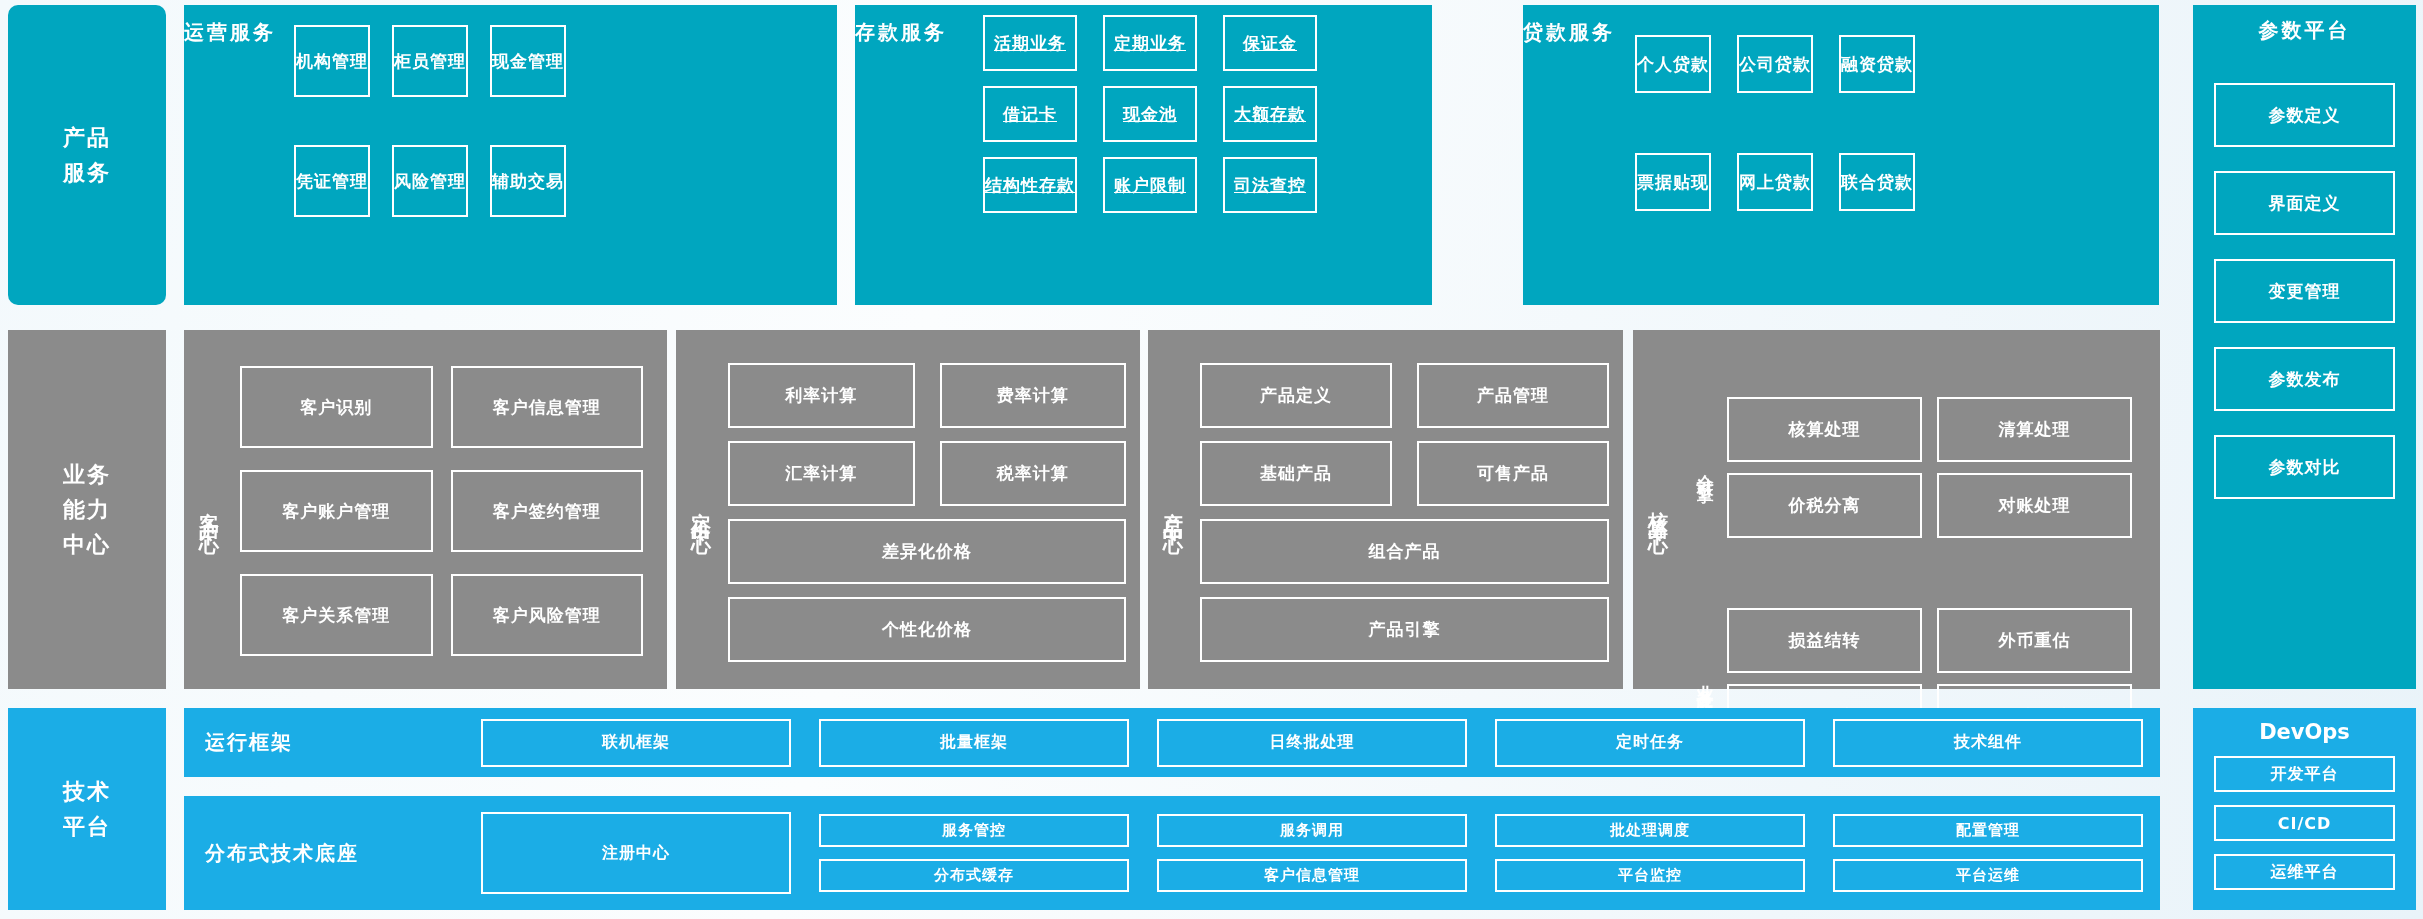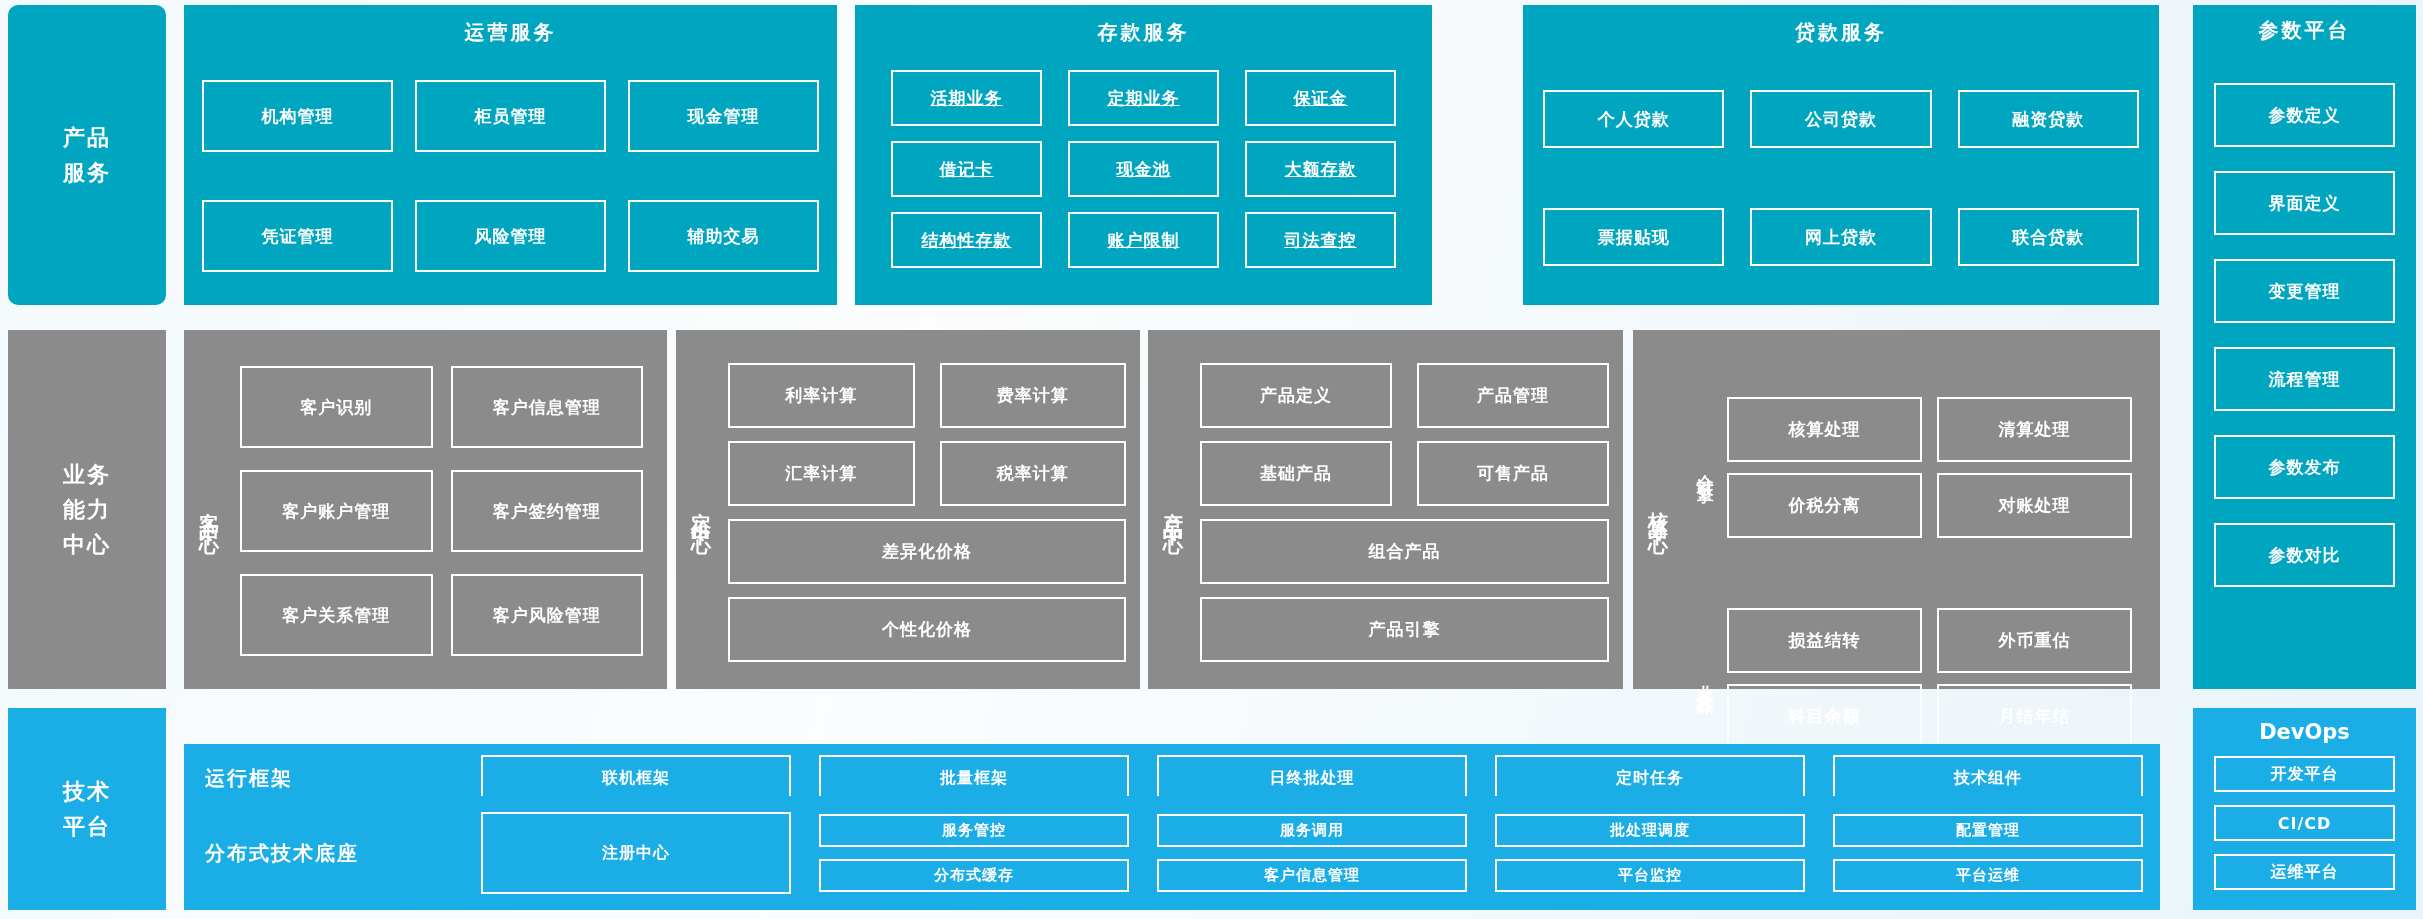--- a/index.html
+++ b/index.html
@@ -23,21 +23,21 @@
 
   .panel-title{ display:flex; align-items:center; justify-content:center;
     font-size:20px; font-weight:bold; letter-spacing:3px; }
 
   
   #lbl-product { left:8px; top:5px;   width:158px; height:300px;border-radius:10px; }
   #lbl-business{ left:8px; top:330px; width:158px; height:359px; }
   #lbl-tech    { left:8px; top:708px; width:158px; height:202px; }
 
   
-  .top-panel{ display:flex; flex-direction:column; }
+  .top-panel{ display:flex; flex-direction:row; }
   .top-panel .panel-title{ height:55px; flex:0 0 auto; }
   #panel-ops     { left:184px;  top:5px; width:653px; height:300px; }
   #panel-deposit { left:855px;  top:5px; width:577px; height:300px; }
   #panel-loan    { left:1523px; top:5px; width:636px; height:300px; }
   .grid-ops { display:grid; grid-template-columns:repeat(3,1fr); grid-template-rows:72px 72px;
     column-gap:22px; row-gap:48px; padding:20px 18px 0; }
   .grid-dep { display:grid; grid-template-columns:repeat(3,1fr); grid-template-rows:56px 56px 56px;
     column-gap:26px; row-gap:15px; padding:10px 36px 0;text-decoration:underline; }
   .grid-loan{ display:grid; grid-template-columns:repeat(3,1fr); grid-template-rows:58px 58px;
     column-gap:26px; row-gap:60px; padding:30px 20px 0; }
@@ -66,21 +66,21 @@
   .acct-group{ display:flex;margin-top:40px; }
   .g-label{ flex:0 0 42px; display:flex; align-items:center; justify-content:center; }
   .g-label span{ writing-mode:vertical-rl; text-orientation:upright;
     font-size:17px; font-weight:bold; letter-spacing:4px; }
   .acct-grid{ flex:1; display:grid; grid-template-columns:1fr 1fr;
     grid-template-rows:65px 65px; column-gap:15px; row-gap:11px; }
 
   
   .tech-row{ display:grid; grid-template-columns:248px repeat(5,1fr);
     column-gap:28px; align-items:center; padding:0 17px 0 21px; }
-  #row-runtime{ left:184px; top:708px; width:1976px; height:69px;margin-top:36px; }
+  #row-runtime{ left:184px; top:708px; width:1976px; height:69px; }
   #row-dist   { left:184px; top:796px; width:1976px; height:114px; }
   .tech-title{ font-size:20px; font-weight:bold; letter-spacing:2px; }
   .runtime-box{ height:48px; font-size:16px; }
   .registry-box{ height:82px; font-size:16px; }
   .pair{ display:flex; flex-direction:column; gap:12px; justify-content:center; }
   .pair .box{ height:33px; font-size:15px; }
 
   
   #panel-devops{ left:2193px; top:708px; width:223px; height:202px;
     display:flex; flex-direction:column; padding:0 21px 12px; }
@@ -140,21 +140,20 @@
       <div class="box">联合贷款</div>
     </div>
   </div>
 
   <div id="panel-param" class="blk teal">
     <div class="panel-title">参数平台</div>
     <div class="param-list">
       <div class="box">参数定义</div>
       <div class="box">界面定义</div>
       <div class="box">变更管理</div>
-      <div class="box">流程管理</div>
       <div class="box">参数发布</div>
       <div class="box">参数对比</div>
     </div>
   </div>
 
   <div id="panel-customer" class="blk gray center-panel">
     <div class="v-label">
       <span>客户中心</span>
     </div>
     <div class="grid-customer">

